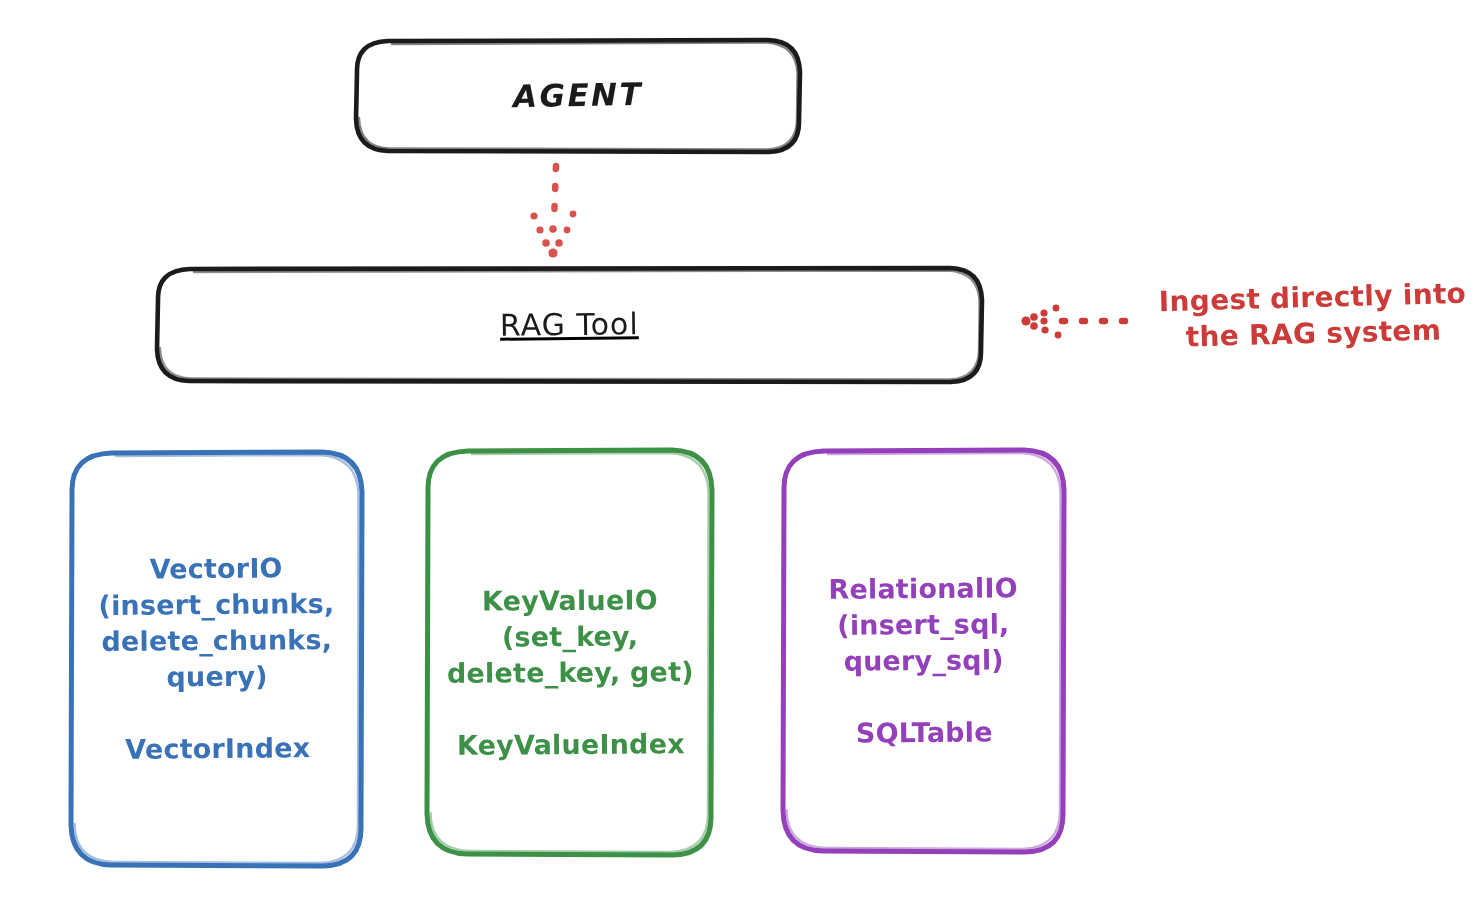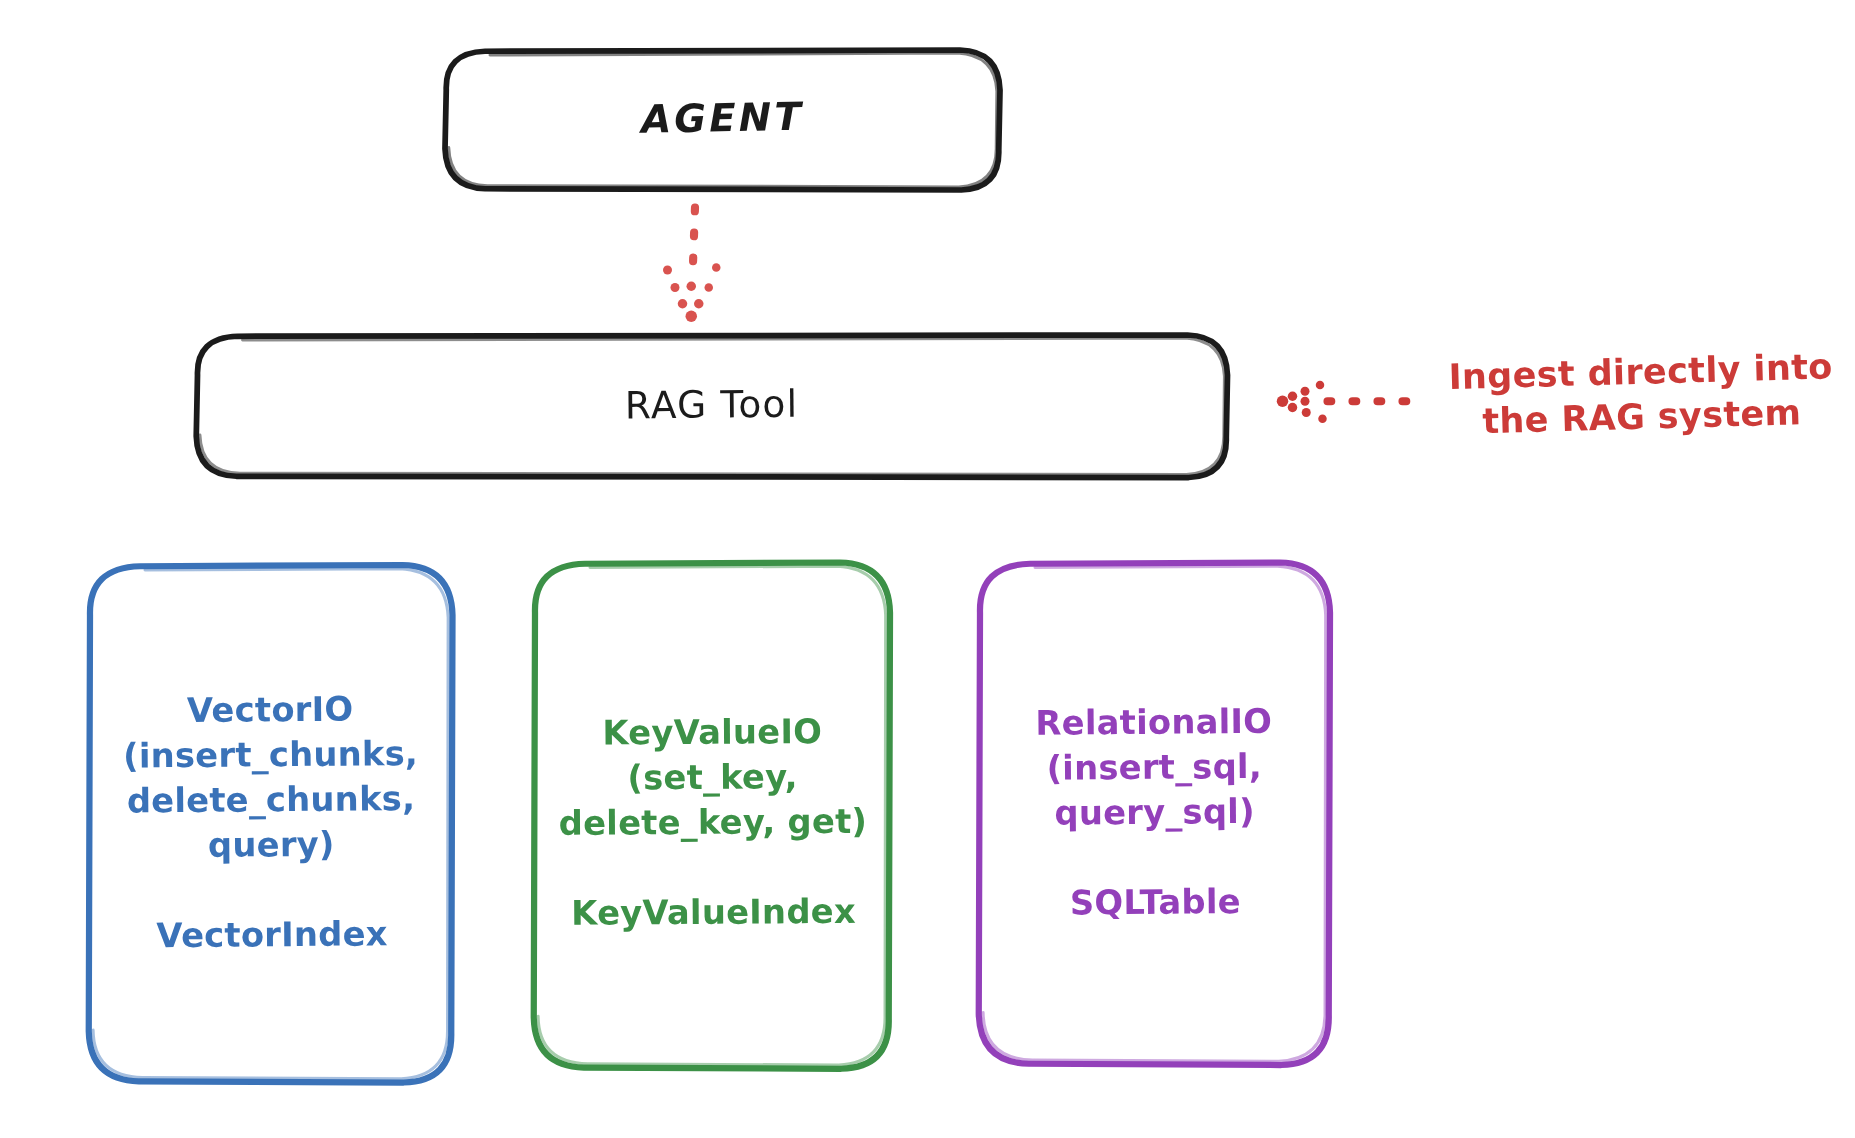--- a/index.html
+++ b/index.html
@@ -46,41 +46,41 @@
     color: #1b1b1b;
     font-style: italic;
     font-weight: 600;
     letter-spacing: 2.5px;
     transform: rotate(-1.1deg);
   }
 
   
   #ragtool-box {
     left: 157px; top: 268px;
-    width: 825px; height: 114px;
+    width: 825px; height: 114px; text-decoration: underline;
   }
   #ragtool-box .node-label {
     font-size: 30px;
     color: #1b1b1b;
     font-weight: 500;
     letter-spacing: 1px;
     transform: rotate(-0.6deg);
   }
 
   
   #vectorio-box {
     left: 72px; top: 452px;
     width: 290px; height: 414px; justify-content: center;
   }
   #keyvalueio-box {
-    left: 428px; top: 456px;
+    left: 428px; top: 470px;
     width: 284px; height: 405px;
   }
   #relationalio-box {
-    left: 785px; top: 450px;
+    left: 785px; top: 460px;
     width: 278px; height: 402px;
   }
   .provider .node-label {
     font-size: 27px;
     font-weight: 600;
     line-height: 1.33;
     letter-spacing: 0.2px;
   }
   #vectorio-box .node-label   { color: #3a72b8; transform: rotate(-0.5deg); }
   #keyvalueio-box .node-label { color: #3c9147; transform: rotate(-0.4deg); }

